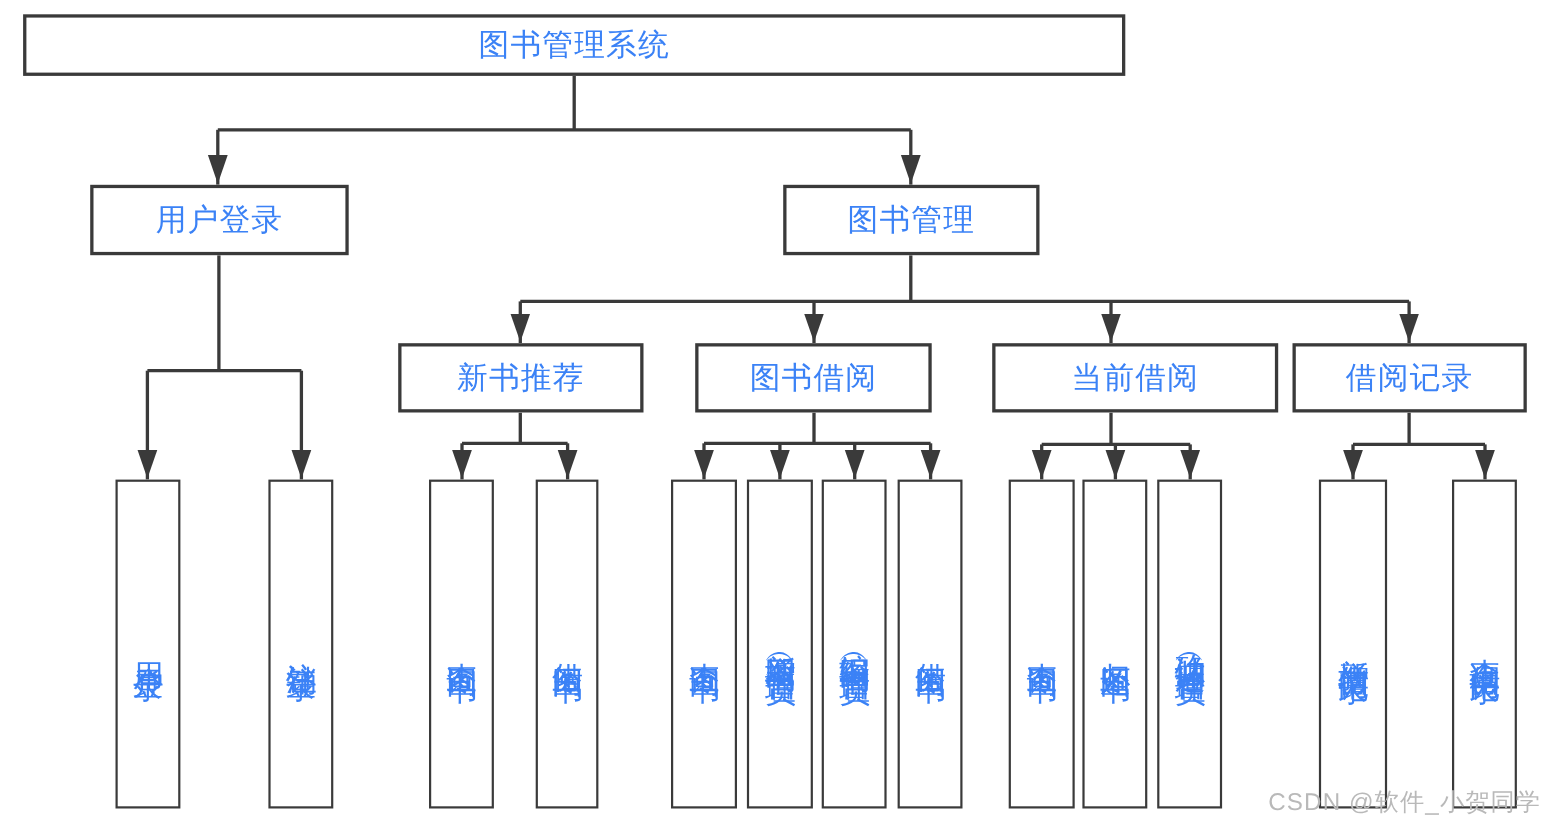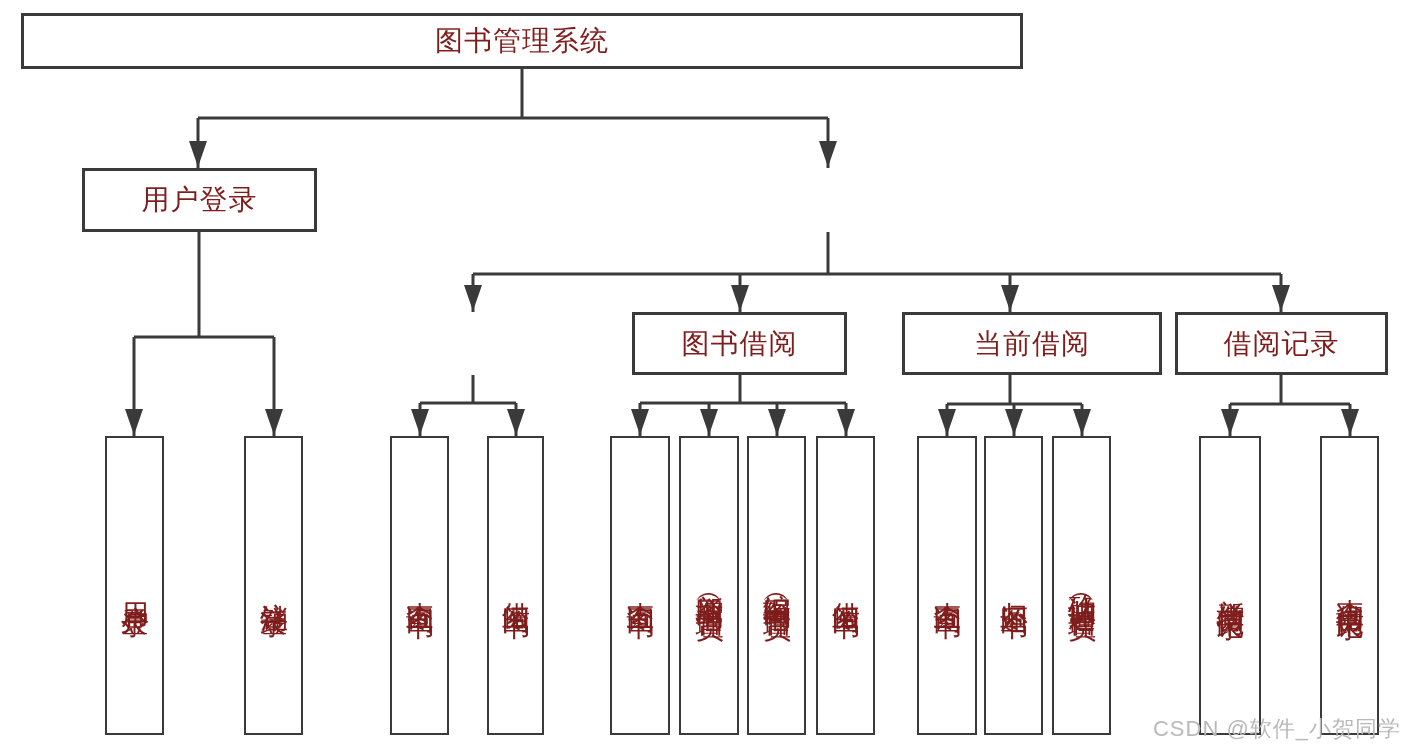--- a/index.html
+++ b/index.html
@@ -18,21 +18,21 @@
     pointer-events: none;
   }
   .box {
     position: absolute;
     box-sizing: border-box;
     background: #ffffff;
     border: 3px solid #3a3a3a;
     display: flex;
     align-items: center;
     justify-content: center;
-    color: #7f1d1d;
+    color: #3b82f6;
     font-size: 28px;
     letter-spacing: 1px;
     white-space: nowrap;
   }
   .leaf { border-width: 2.5px; }
   .vtext {
     writing-mode: vertical-rl;
     text-orientation: mixed;
     letter-spacing: 3px;
     line-height: 1;
@@ -91,21 +91,27 @@
     </g>
   </svg>
 
   <div class="box" style="left:21px; top:13px; width:1002px; height:56px;">
     <span>图书管理系统</span>
   </div>
 
   <div class="box" style="left:82px; top:168px; width:235px; height:64px;">
     <span>用户登录</span>
   </div>
+  <div class="box" style="left:712px; top:168px; width:233px; height:64px;">
+    <span>图书管理</span>
+  </div>
 
+  <div class="box" style="left:362px; top:312px; width:223px; height:63px;">
+    <span>新书推荐</span>
+  </div>
   <div class="box" style="left:632px; top:312px; width:215px; height:63px;">
     <span>图书借阅</span>
   </div>
   <div class="box" style="left:902px; top:312px; width:260px; height:63px;">
     <span>当前借阅</span>
   </div>
   <div class="box" style="left:1175px; top:312px; width:213px; height:63px;text-align:center;">
     <span>借阅记录</span>
   </div>
 

